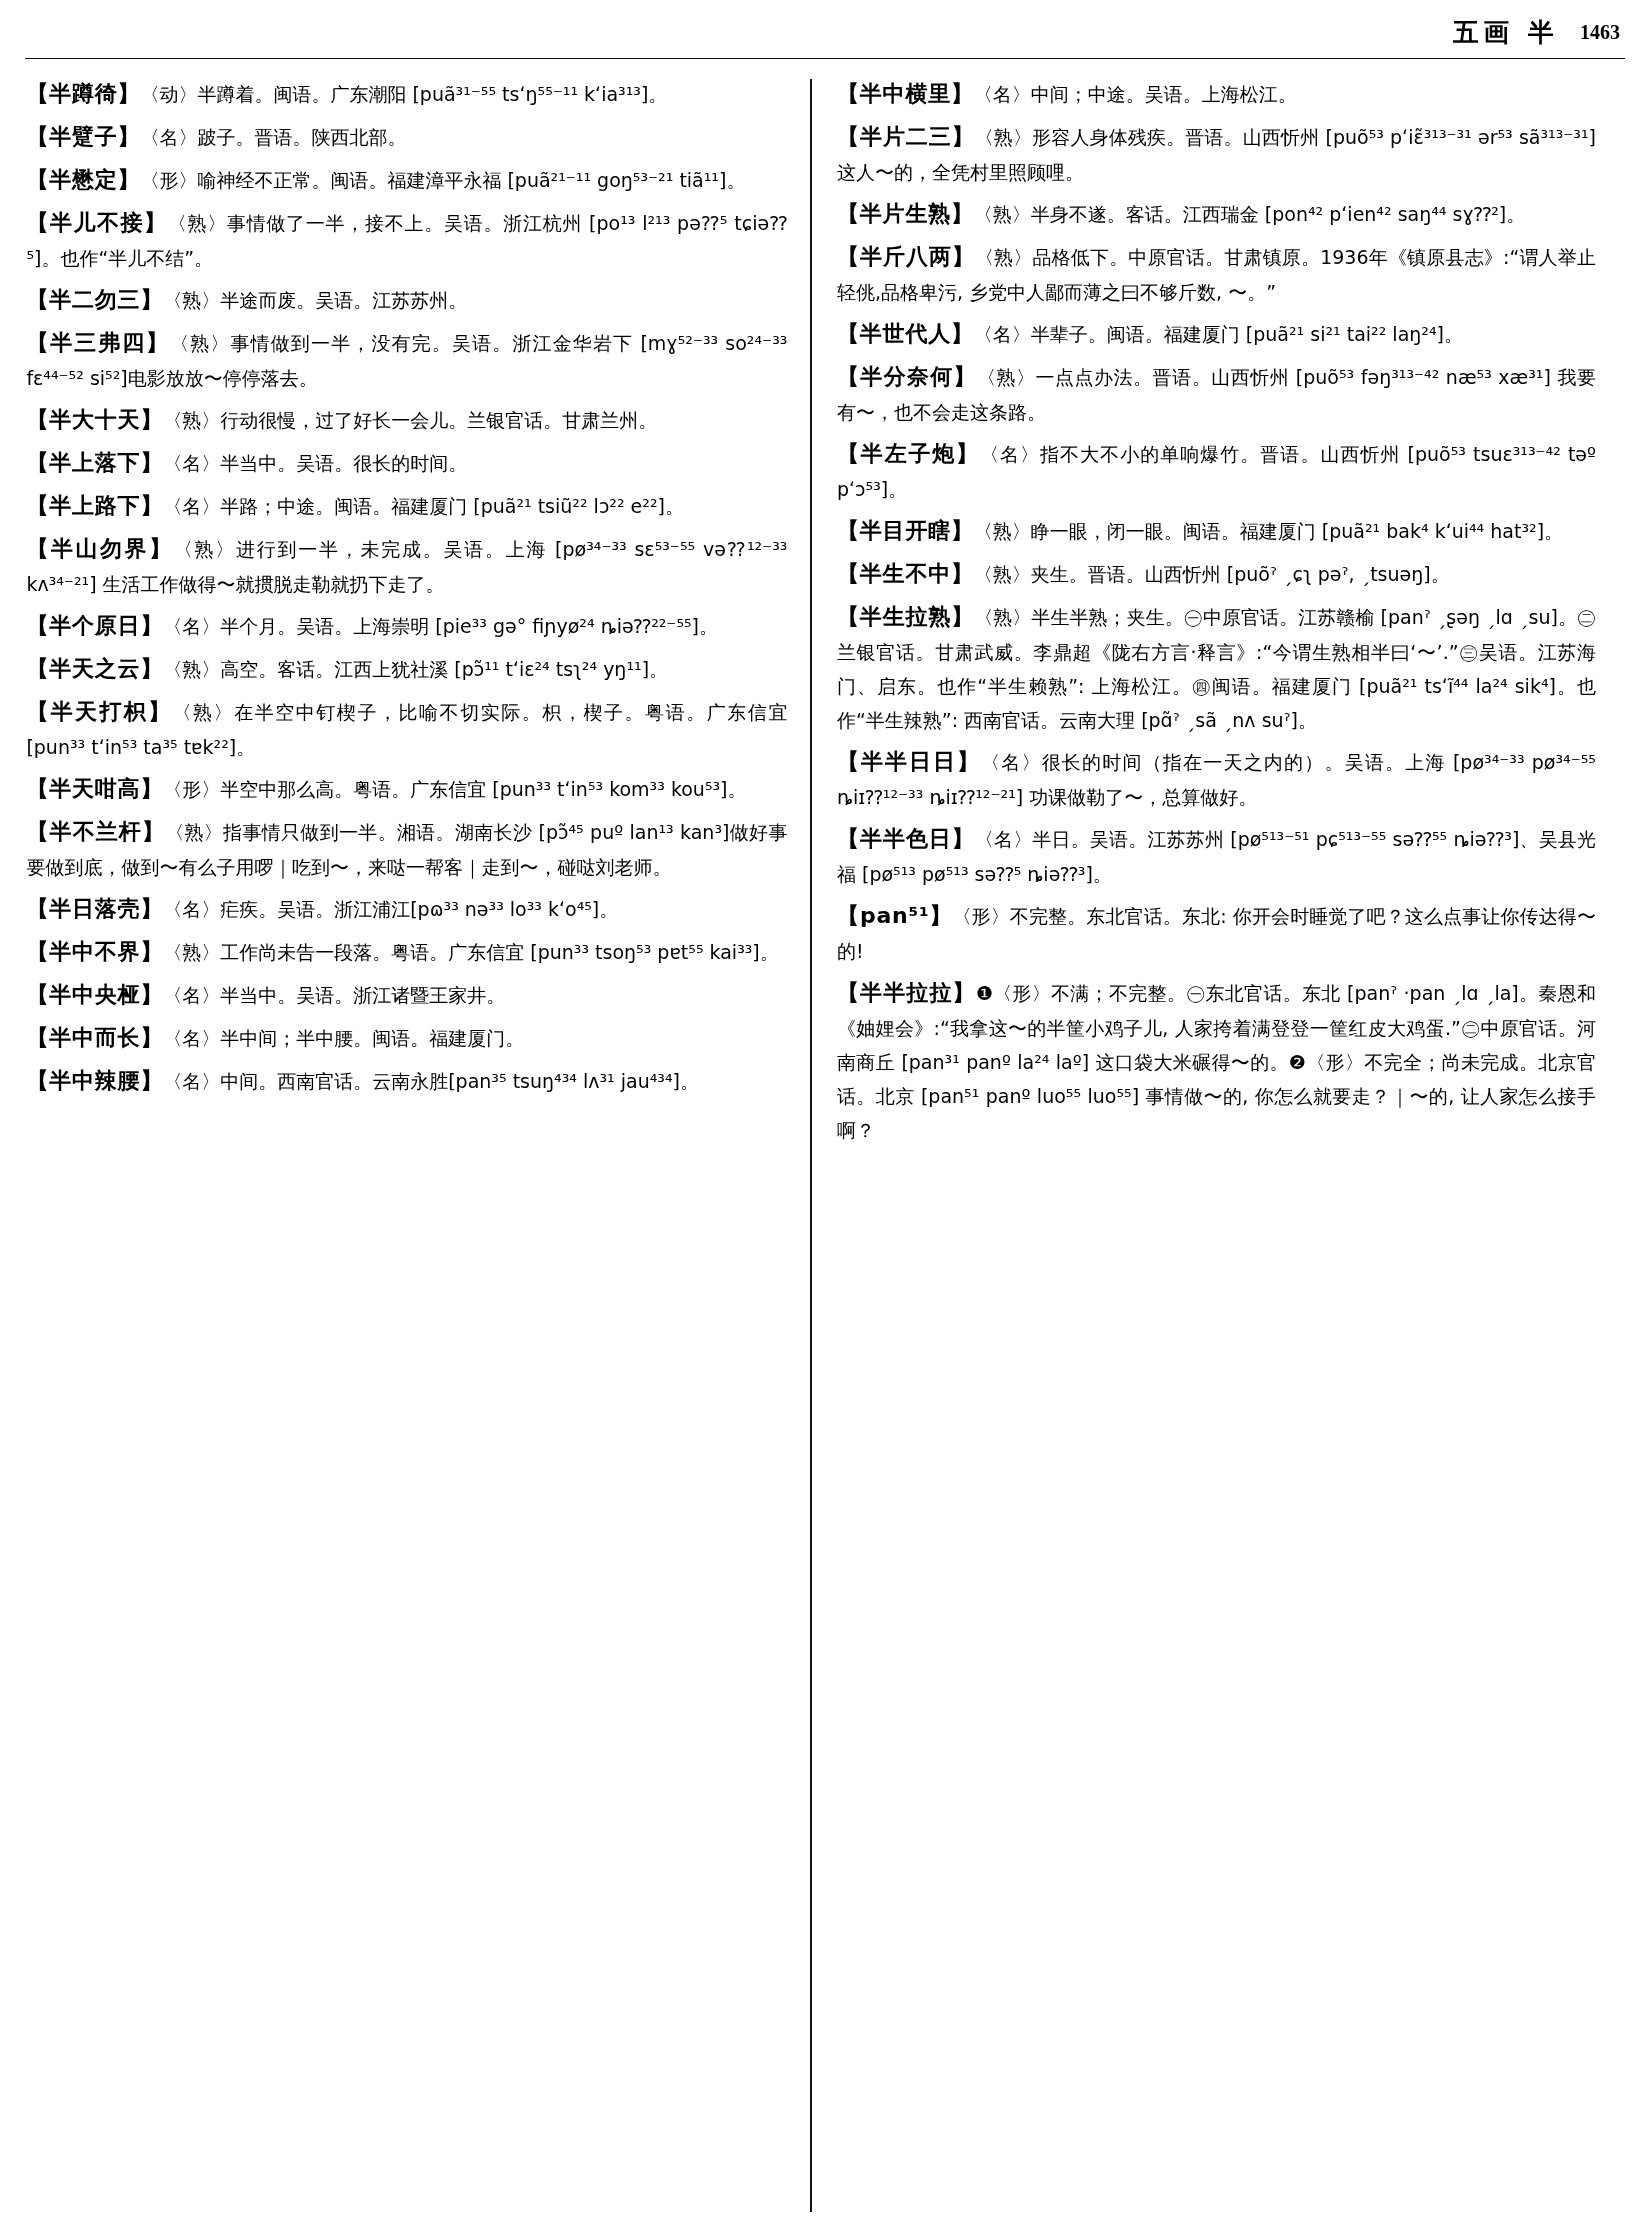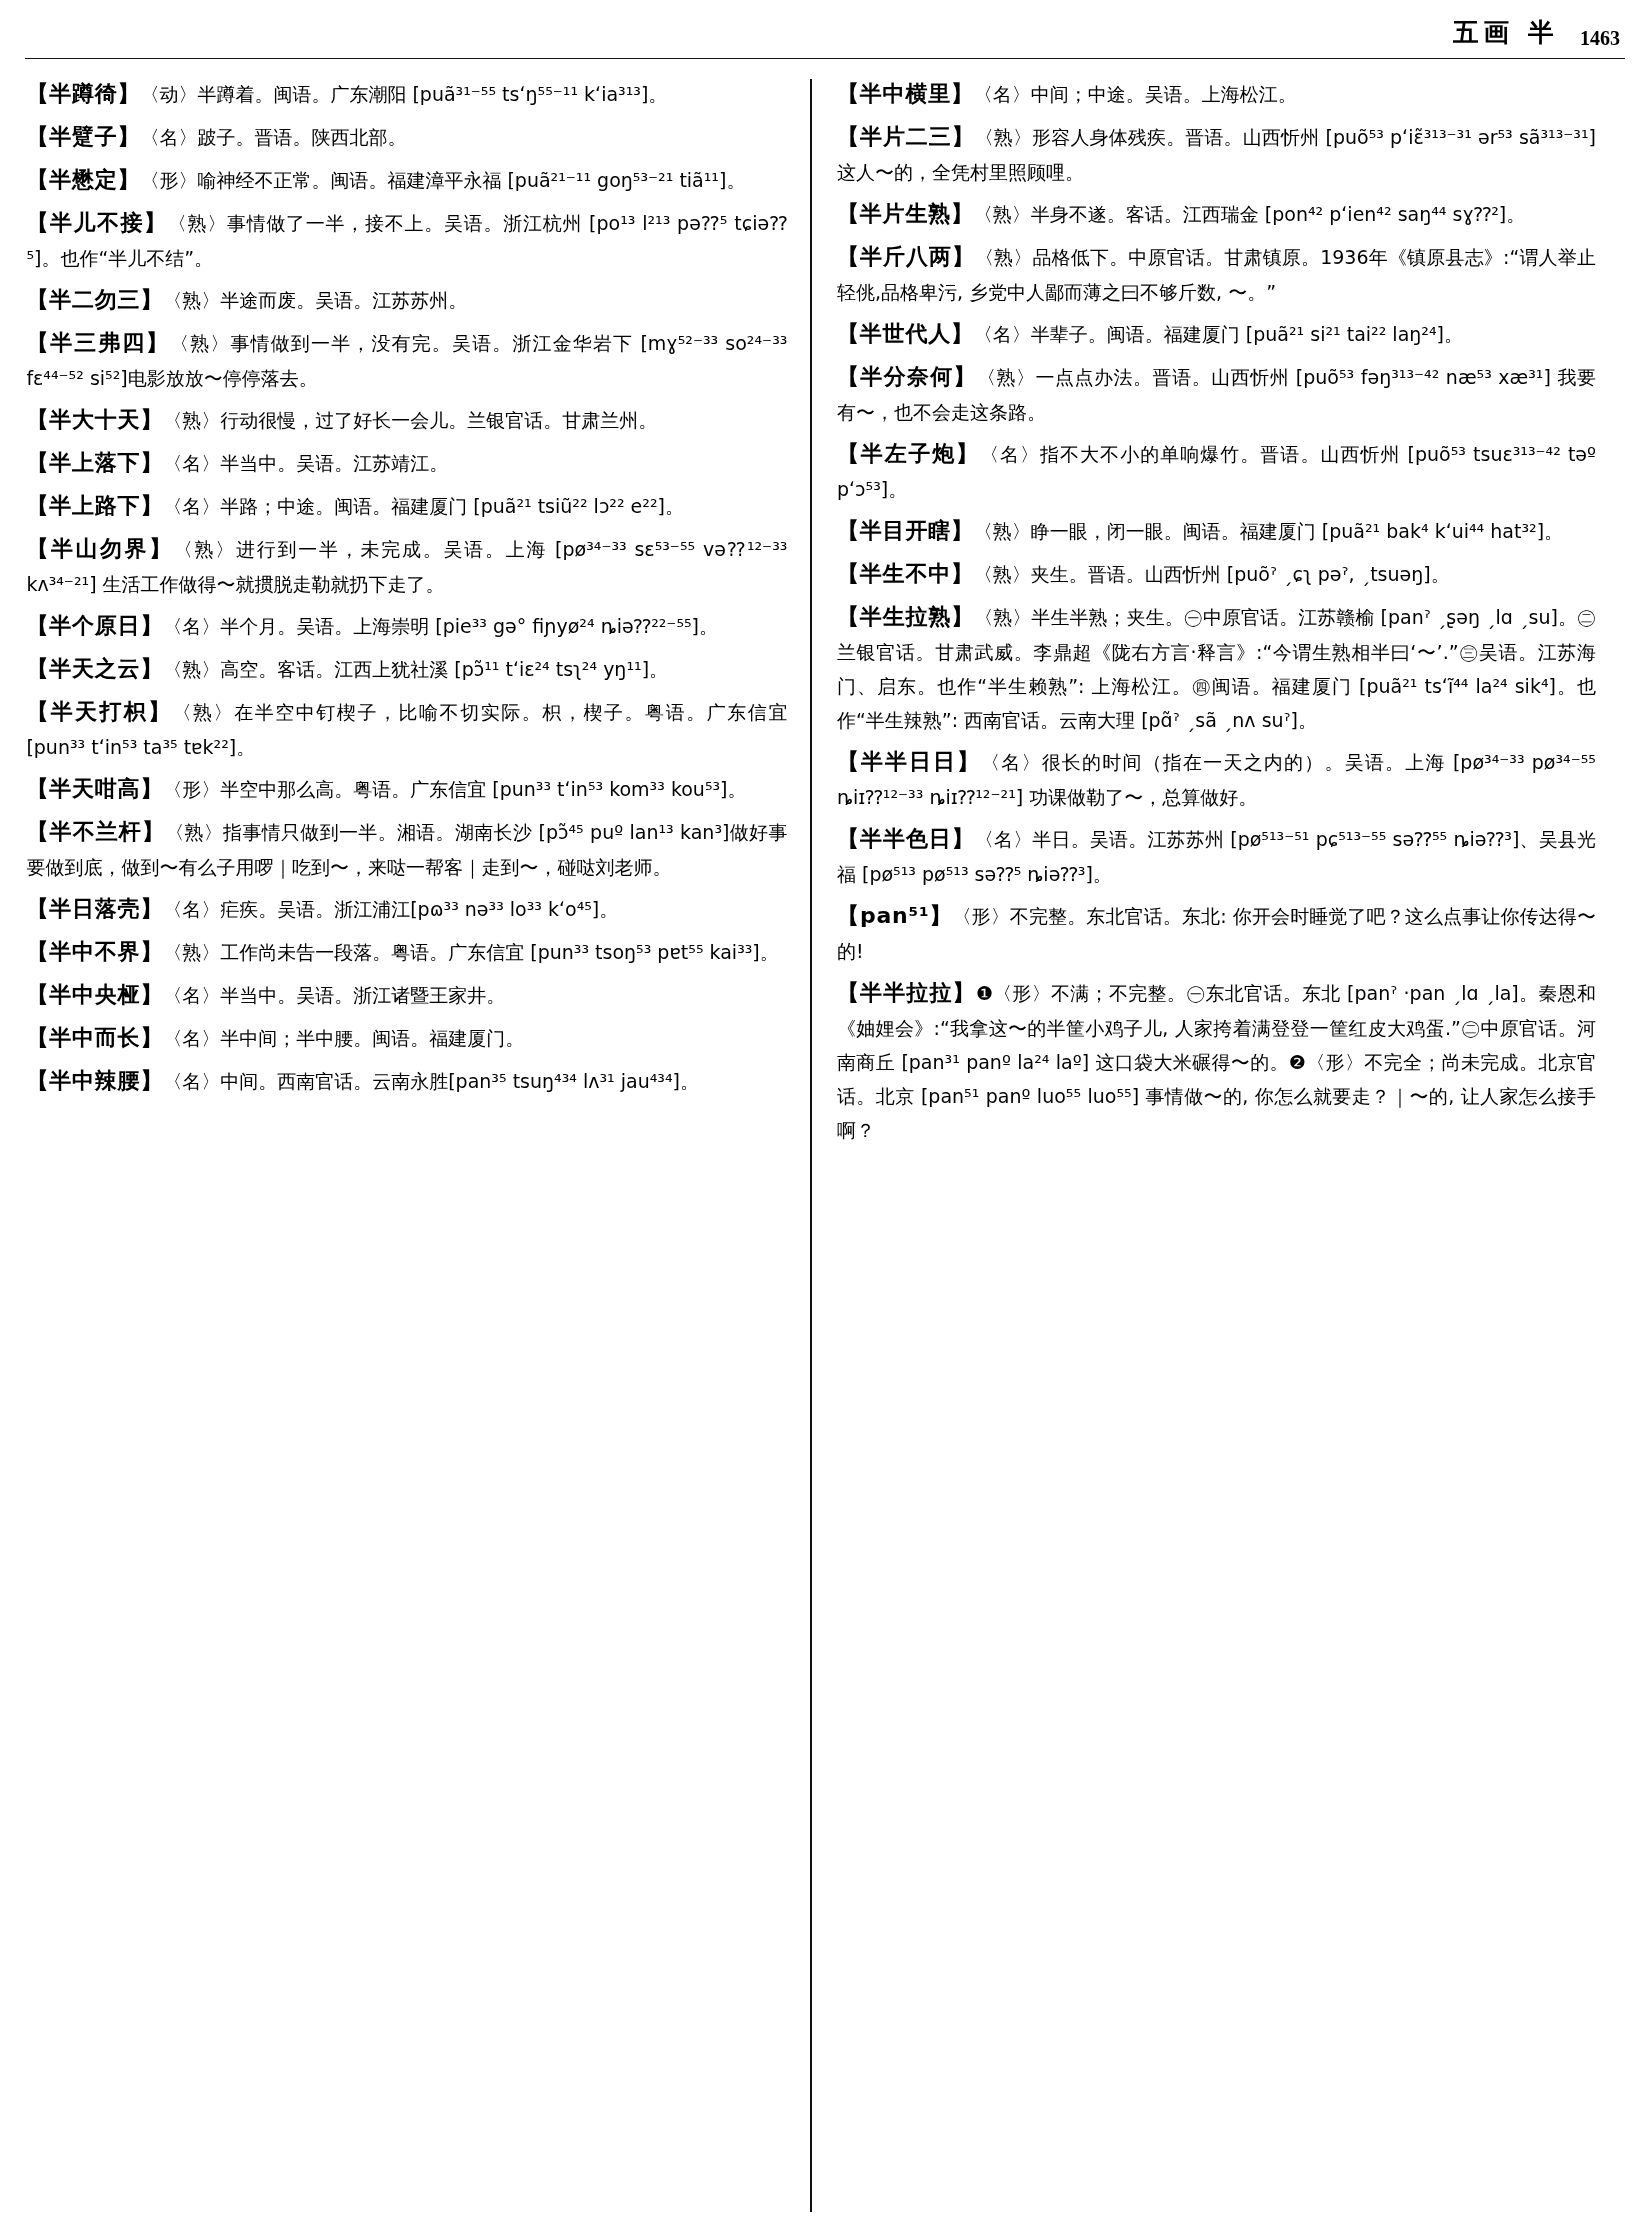--- a/index.html
+++ b/index.html
@@ -20,21 +20,21 @@
     position: relative;
     box-sizing: border-box;
     padding: 0;
   }
   
   .header {
     position: absolute;
     top: 15px;
     right: 30px;
     display: flex;
-    align-items: flex-end;
+    align-items: center;
     gap: 21.4px;
   }
   .header .hdr-label {
     font-size: 25.6px;
     font-weight: bold;
     letter-spacing: 5px;
   }
   .header .hdr-page {
     font-size: 20px;
     font-weight: bold;
@@ -104,21 +104,21 @@
   <div class="columns">
 
     <div class="col left">
       <div class="entry"><span class="headword cjk">【半蹲徛】</span><span class="small cjk">〈动〉半蹲着。闽语。广东潮阳 [puã³¹⁻⁵⁵ tsʻŋ⁵⁵⁻¹¹ kʻia³¹³]。</span></div>
       <div class="entry"><span class="headword cjk">【半躄子】</span><span class="small cjk">〈名〉跛子。晋语。陕西北部。</span></div>
       <div class="entry"><span class="headword cjk">【半懋定】</span><span class="small cjk">〈形〉喻神经不正常。闽语。福建漳平永福 [puã²¹⁻¹¹ goŋ⁵³⁻²¹ tiã¹¹]。</span></div>
       <div class="entry"><span class="headword cjk">【半儿不接】</span><span class="small cjk">〈熟〉事情做了一半，接不上。吴语。浙江杭州 [po¹³ l²¹³ pə⁇⁵ tɕiə⁇⁵]。也作“半儿不结”。</span></div>
       <div class="entry"><span class="headword cjk">【半二勿三】</span><span class="small cjk">〈熟〉半途而废。吴语。江苏苏州。</span></div>
       <div class="entry"><span class="headword cjk">【半三弗四】</span><span class="small cjk">〈熟〉事情做到一半，没有完。吴语。浙江金华岩下 [mɣ⁵²⁻³³ so²⁴⁻³³ fɛ⁴⁴⁻⁵² si⁵²]电影放放〜停停落去。</span></div>
       <div class="entry"><span class="headword cjk">【半大十天】</span><span class="small cjk">〈熟〉行动很慢，过了好长一会儿。兰银官话。甘肃兰州。</span></div>
-      <div class="entry"><span class="headword cjk">【半上落下】</span><span class="small cjk">〈名〉半当中。吴语。江苏靖江。</span></div>
+      <div class="entry"><span class="headword cjk">【半上落下】</span><span class="small cjk">〈名〉半当中。吴语。很长的时间。</span></div>
       <div class="entry"><span class="headword cjk">【半上路下】</span><span class="small cjk">〈名〉半路；中途。闽语。福建厦门 [puã²¹ tsiũ²² lɔ²² e²²]。</span></div>
       <div class="entry"><span class="headword cjk">【半山勿界】</span><span class="small cjk">〈熟〉进行到一半，未完成。吴语。上海 [pø³⁴⁻³³ sɛ⁵³⁻⁵⁵ və⁇¹²⁻³³ kʌ³⁴⁻²¹] 生活工作做得〜就掼脱走勒就扔下走了。</span></div>
       <div class="entry"><span class="headword cjk">【半个原日】</span><span class="small cjk">〈名〉半个月。吴语。上海崇明 [pie³³ gə° fiɲyø²⁴ ȵiə⁇²²⁻⁵⁵]。</span></div>
       <div class="entry"><span class="headword cjk">【半天之云】</span><span class="small cjk">〈熟〉高空。客话。江西上犹社溪 [pɔ̃¹¹ tʻiɛ²⁴ tsʅ²⁴ yŋ¹¹]。</span></div>
       <div class="entry"><span class="headword cjk">【半天打枳】</span><span class="small cjk">〈熟〉在半空中钉楔子，比喻不切实际。枳，楔子。粤语。广东信宜[pun³³ tʻin⁵³ ta³⁵ tɐk²²]。</span></div>
       <div class="entry"><span class="headword cjk">【半天咁高】</span><span class="small cjk">〈形〉半空中那么高。粤语。广东信宜 [pun³³ tʻin⁵³ kom³³ kou⁵³]。</span></div>
       <div class="entry"><span class="headword cjk">【半不兰杆】</span><span class="small cjk">〈熟〉指事情只做到一半。湘语。湖南长沙 [pɔ̃⁴⁵ puº lan¹³ kan³]做好事要做到底，做到〜有么子用啰｜吃到〜，来哒一帮客｜走到〜，碰哒刘老师。</span></div>
       <div class="entry"><span class="headword cjk">【半日落壳】</span><span class="small cjk">〈名〉疟疾。吴语。浙江浦江[pɷ³³ nə³³ lo³³ kʻo⁴⁵]。</span></div>
       <div class="entry"><span class="headword cjk">【半中不界】</span><span class="small cjk">〈熟〉工作尚未告一段落。粤语。广东信宜 [pun³³ tsoŋ⁵³ pɐt⁵⁵ kai³³]。</span></div>
       <div class="entry"><span class="headword cjk">【半中央桠】</span><span class="small cjk">〈名〉半当中。吴语。浙江诸暨王家井。</span></div>

